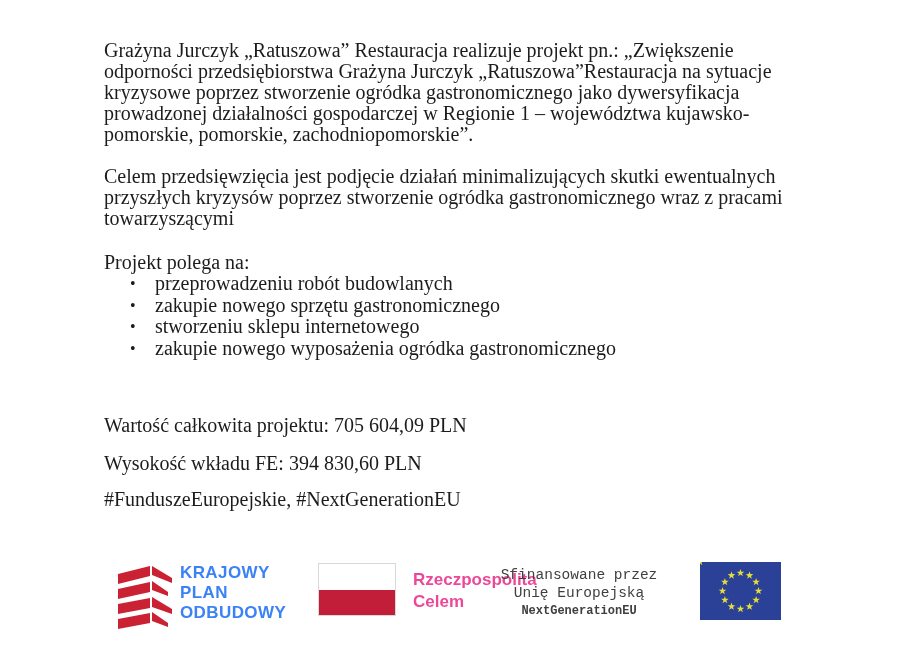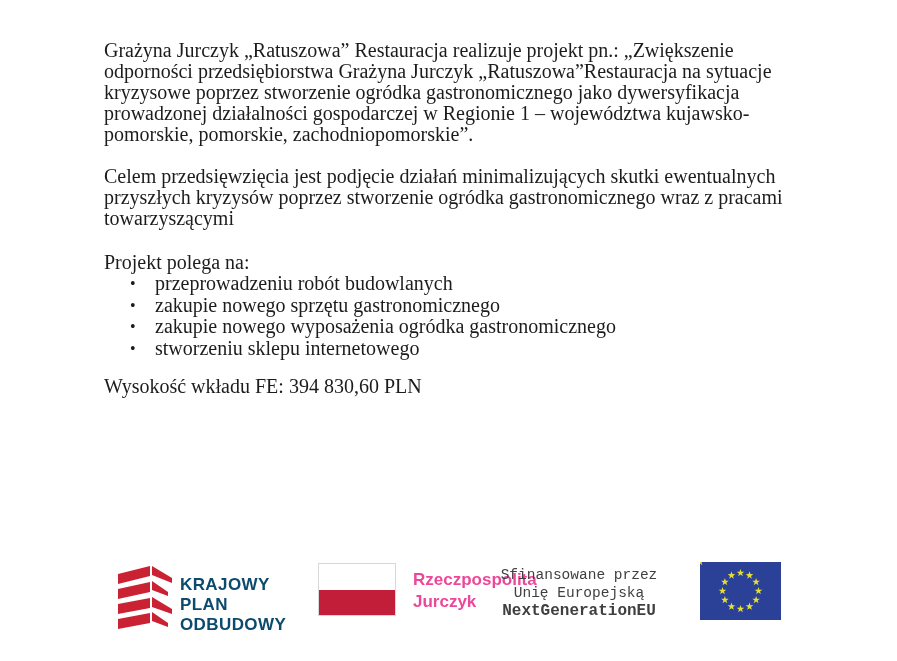--- a/index.html
+++ b/index.html
@@ -29,67 +29,69 @@
   .total-value { margin-top:56px; }
   .fe-value    { margin-top:17px; }
   .hashtags    { margin-top:15px; }
 
   
   .footer { position:absolute; left:0; top:0; width:897px; height:661px; pointer-events:none; }
   .footer > * { pointer-events:auto; }
 
   .kpo-icon { position:absolute; left:118px; top:561px; width:54px; height:72px; }
   .kpo-text {
-    position:absolute; left:180px; top:575px;
+    position:absolute; left:180px; top:563px;
     font-family:"Liberation Sans", sans-serif;
     font-weight:700; font-size:17px; line-height:20px;
-    letter-spacing:0.4px; color:#0c4a6e;
+    letter-spacing:0.4px; color:#3b82f6;
   }
 
   .pl-flag {
     position:absolute; left:318px; top:563px; width:78px; height:53px;
     border:1px solid #d8d8d8; background:#ffffff;
   }
   .pl-flag .half-white { width:100%; height:50%; background:#ffffff; }
   .pl-flag .half-red   { width:100%; height:50%; background:#c31e39; }
   .pl-text {
     position:absolute; left:413px; top:569px;
     font-family:Liberation Sans, sans-serif;
     font-weight:600; font-size:17px; line-height:22px; color:#ec4899;
   }
 
   .eu-text {
     position:absolute; right:208px; top:566px; width:220px;
     text-align:center;
     font-family:Liberation Mono, monospace;
     font-size:14.5px; line-height:18px; color:#3f3f3e;
   }
-  .eu-text .eu-bold { font-weight:700; font-size:16px; line-height:19px; }
+  .eu-text .eu-bold { font-weight:700; font-size:12px; line-height:19px; }
   .eu-flag { position:absolute; left:700px; top:562px; width:81px; height:58px; }
 </style>
 </head>
 <body>
 
 <div class="content">
   <p class="para-project">Grażyna Jurczyk „Ratuszowa” Restauracja realizuje projekt pn.: „Zwiększenie odporności przedsiębiorstwa Grażyna Jurczyk „Ratuszowa”Restauracja na sytuacje kryzysowe poprzez stworzenie ogródka gastronomicznego jako dywersyfikacja prowadzonej działalności gospodarczej w Regionie 1 – województwa kujawsko-pomorskie, pomorskie, zachodniopomorskie”.</p>
 
   <p class="para-goal">Celem przedsięwzięcia jest podjęcie działań minimalizujących skutki ewentualnych przyszłych kryzysów poprzez stworzenie ogródka gastronomicznego wraz z pracami towarzyszącymi</p>
 
   <p class="list-intro">Projekt polega na:</p>
 
   <ul class="scope-list">
     <li>przeprowadzeniu robót budowlanych</li>
     <li>zakupie nowego sprzętu gastronomicznego</li>
+    <li>stworzeniu sklepu internetowego</li>
     <li>zakupie nowego wyposażenia ogródka gastronomicznego</li>
-    <li>stworzeniu sklepu internetowego</li>
   </ul>
 
+  <p class="total-value">Wartość całkowita projektu: 705 604,09 PLN</p>
 
   <p class="fe-value">Wysokość wkładu FE: 394 830,60 PLN</p>
 
+  <p class="hashtags">#FunduszeEuropejskie, #NextGenerationEU</p>
 </div>
 
 <div class="footer">
 
   <svg class="kpo-icon" viewBox="0 0 54 72" xmlns="http://www.w3.org/2000/svg" aria-hidden="true">
     <g fill="#cb2233">
       <polygon points="0,13 32,5 32,15 0,23"></polygon>
       <polygon points="0,28 32,21 32,31 0,38"></polygon>
       <polygon points="0,43 32,37 32,47 0,53"></polygon>
       <polygon points="0,58 32,52 32,62 0,68"></polygon>
@@ -104,21 +106,21 @@
     <div>PLAN</div>
     <div>ODBUDOWY</div>
   </div>
 
   <div class="pl-flag">
     <div class="half-white"></div>
     <div class="half-red"></div>
   </div>
   <div class="pl-text">
     <div>Rzeczpospolita</div>
-    <div>Jurczyk</div>
+    <div>Celem</div>
   </div>
 
   <div class="eu-text">
     <div>Sfinansowane przez</div>
     <div>Unię Europejską</div>
     <div class="eu-bold">NextGenerationEU</div>
   </div>
   <svg class="eu-flag" viewBox="0 0 81 58" xmlns="http://www.w3.org/2000/svg" aria-hidden="true">
     <rect width="81" height="58" fill="#2b4198"></rect>
     <g id="eu-star-defs">

